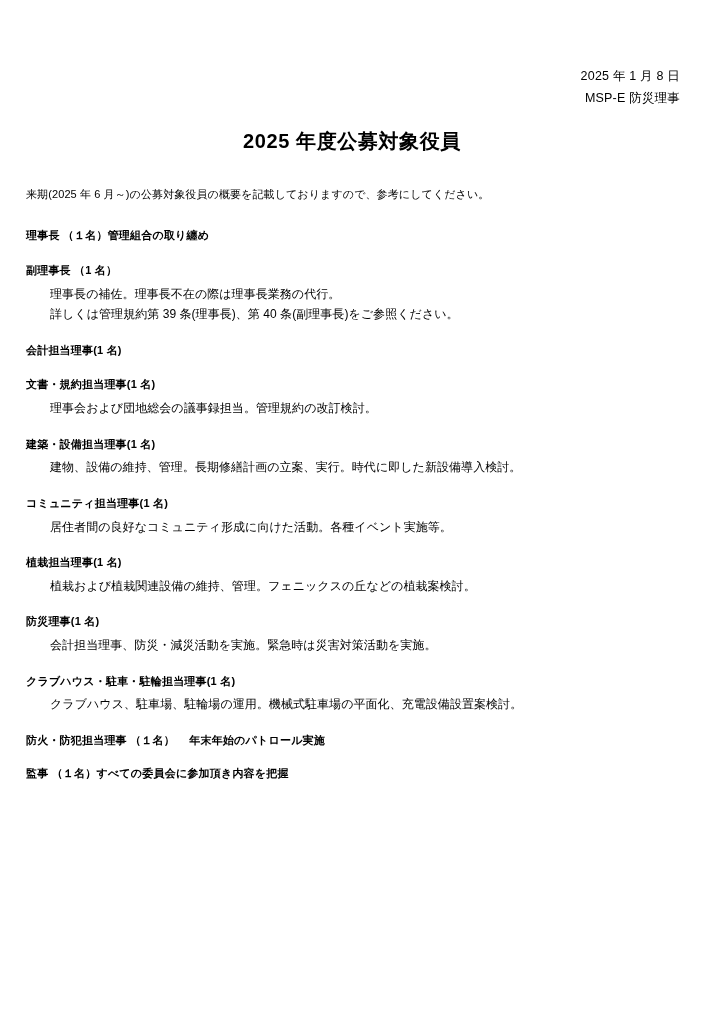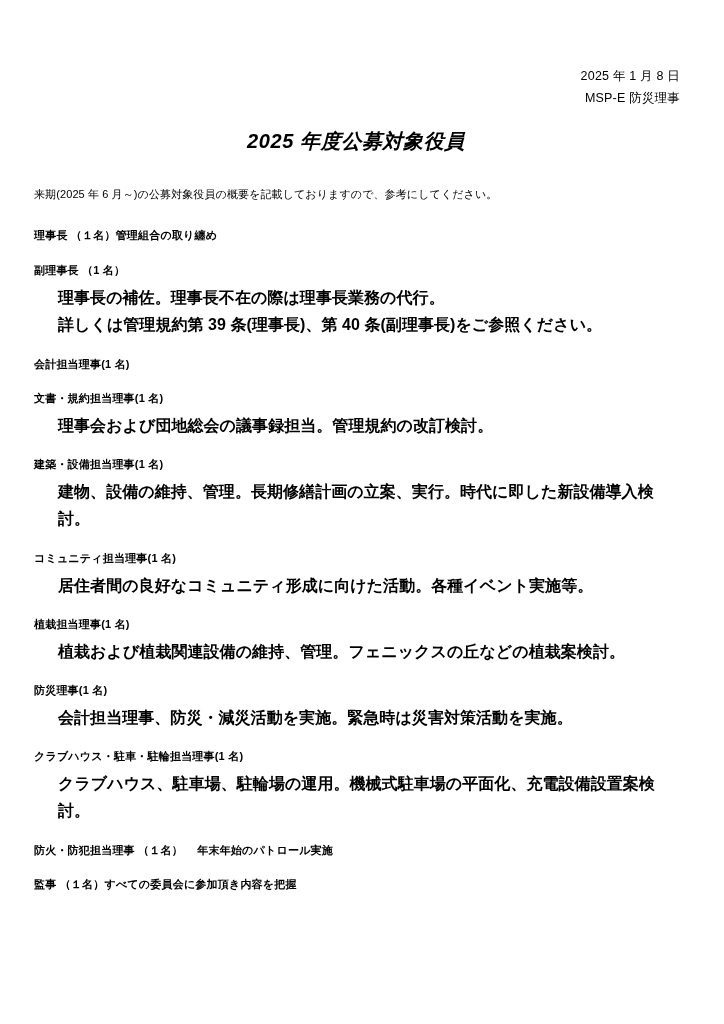--- a/index.html
+++ b/index.html
@@ -12,42 +12,41 @@
     height: 1024px;
     font-family: "Liberation Sans", "DejaVu Sans", sans-serif;
     color: #000000;
     -webkit-font-smoothing: antialiased;
   }
   .page {
     position: relative;
     width: 724px;
     height: 1024px;
     box-sizing: border-box;
-    padding: 60px 44px 40px 32px;
+    padding: 60px 44px 40px 24px;
     background: #ffffff;
   }
   .header-block {
     text-align: right;
     font-size: 12.5px;
     line-height: 1.75;
     letter-spacing: 0.2px;
     margin-top: 6px;
     margin-bottom: 18px;
   }
   .header-line {
     display: block;
     white-space: nowrap;
   }
   .doc-title {
     text-align: center;
     font-size: 20px;
     font-weight: bold;
     letter-spacing: 0.6px;
     margin: 16px 0 30px 0;
-    font-style: italic;
   }
   .intro {
     font-size: 11px;
     line-height: 1.7;
     margin: 0 0 24px 2px;
     letter-spacing: 0.1px;
   }
   .section {
     margin-bottom: 17px;
   }
@@ -56,24 +55,23 @@
     font-weight: bold;
     letter-spacing: 0.2px;
     line-height: 1.6;
     margin: 0 0 4px 2px;
   }
   .section-body {
     margin: 0 0 0 26px;
   }
   .section-line {
     display: block;
-    font-size: 16px;
+    font-size: 12px;
     line-height: 1.72;
     letter-spacing: 0.05px;
-    font-weight: bold;
   }
   .section.compact {
     margin-bottom: 16px;
   }
 </style>
 </head>
 <body>
 
 <div class="page">
 

